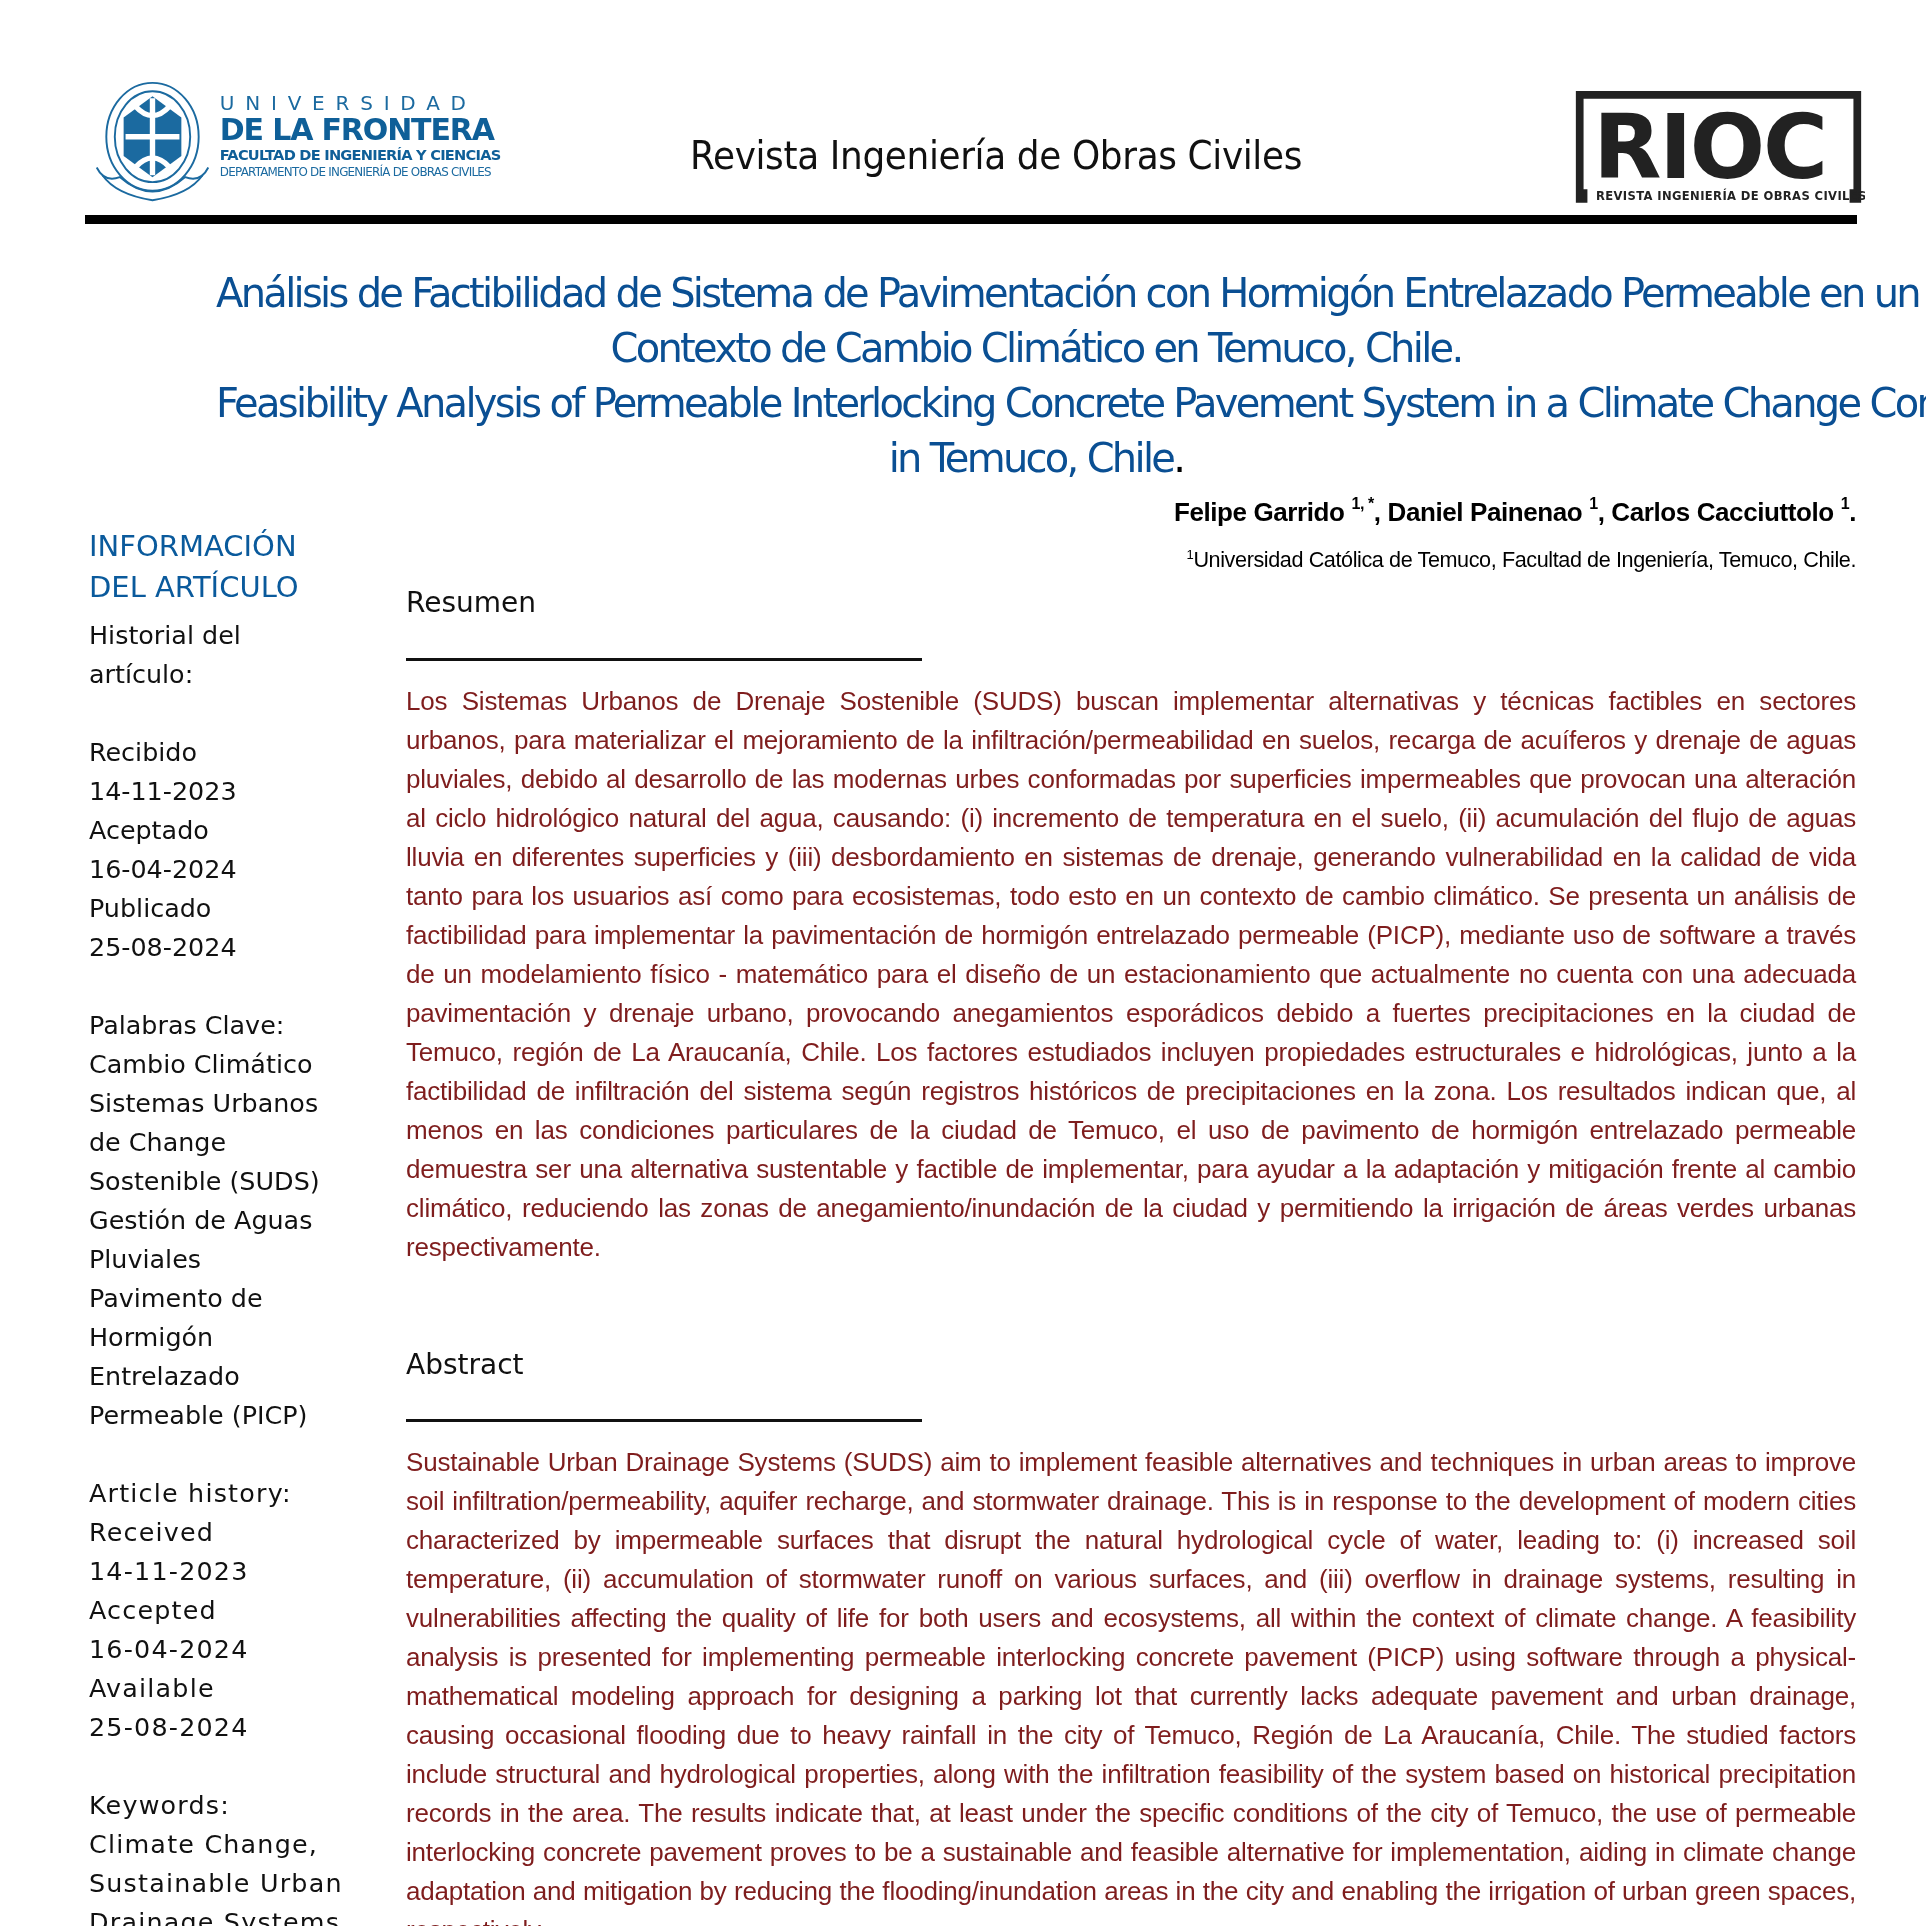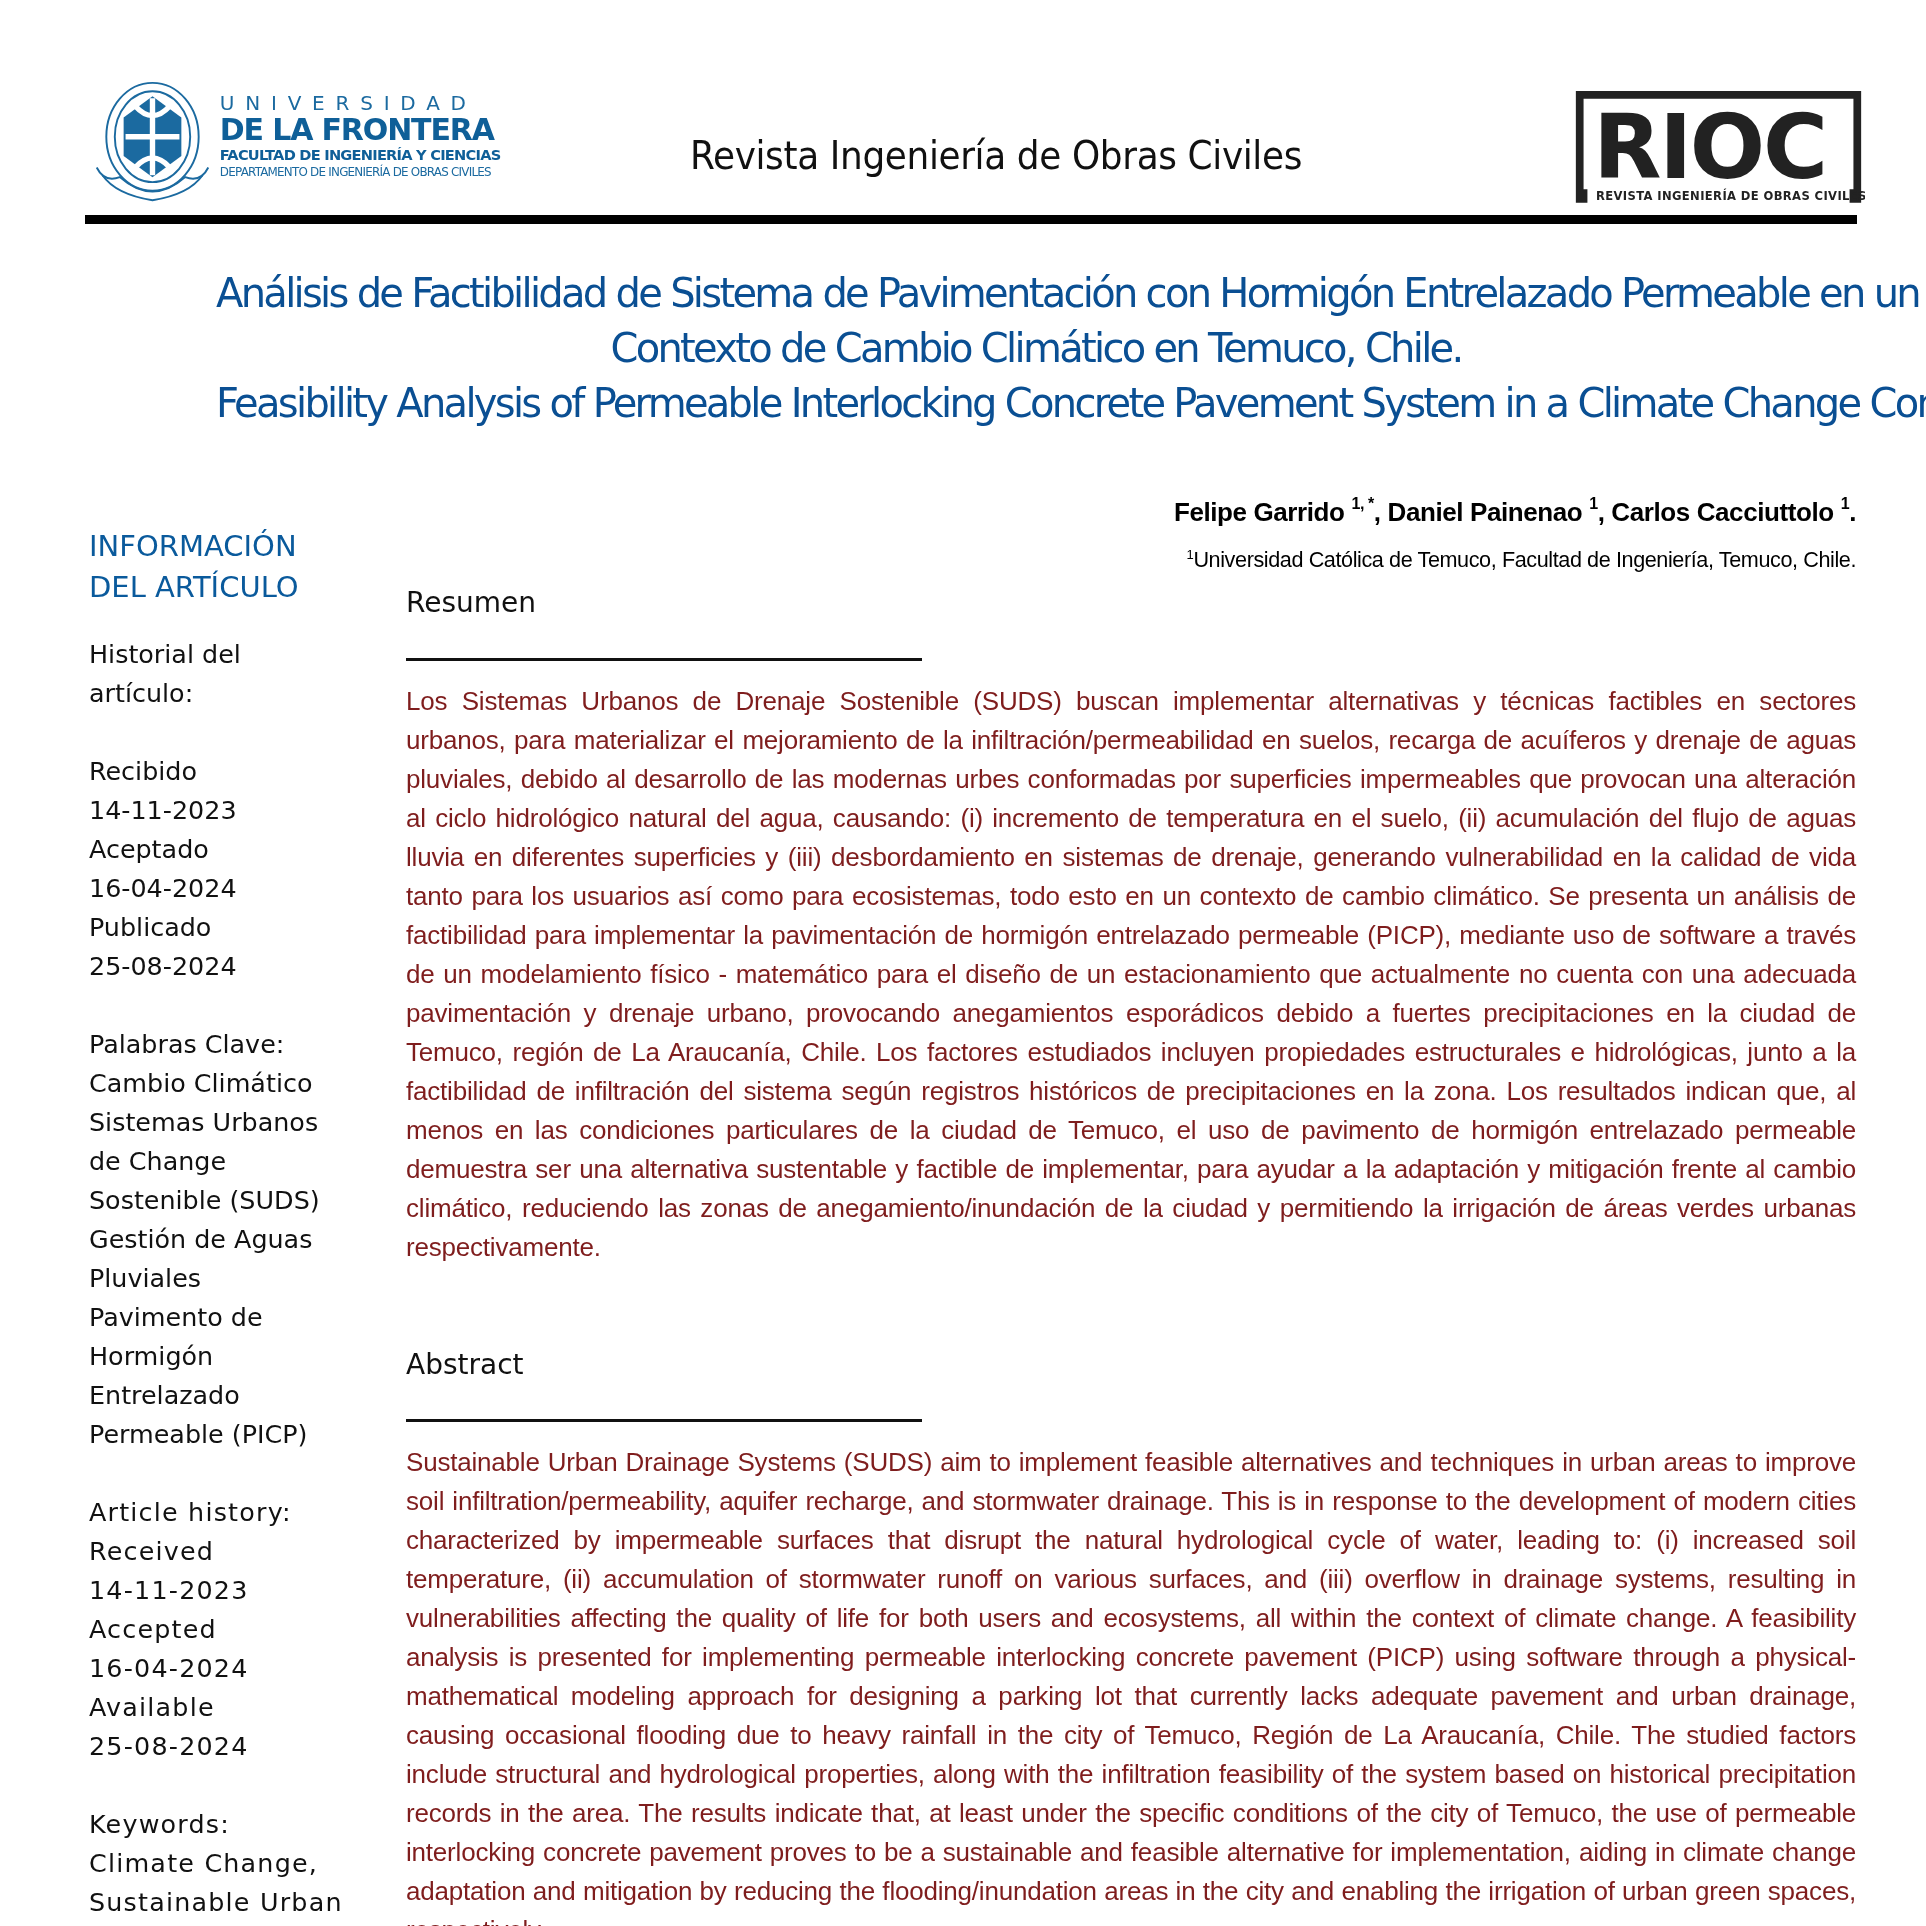--- a/index.html
+++ b/index.html
@@ -25,21 +25,21 @@
   
   #authors { right:109px; top:497px; font-family:"Liberation Sans", sans-serif;
              font-weight:bold; font-size:26px; white-space:nowrap; letter-spacing:-0.4px; }
   #authors sup { font-size:16px; vertical-align:top; position:relative; top:-2.3px; }
   #affiliation { right:109px; top:547px; font-size:21.6px; white-space:nowrap; letter-spacing:-0.4px; }
   #affiliation sup { font-size:13px; vertical-align:top; }
 
   
   #sidebar { left:89px; top:526px; width:285px; font-family:"DejaVu Sans", sans-serif;
              font-size:25.4px; line-height:39px; color:#111; }
-  #sidebar .sb-title { color:#0a5a9c; font-size:29px; line-height:41px; margin-bottom:27px; }
+  #sidebar .sb-title { color:#0a5a9c; font-size:29px; line-height:41px; margin-bottom:8px; }
   #sidebar .sb-line { white-space:nowrap; }
   #sidebar .gap { height:39px; }
   #sidebar .en { letter-spacing:1.2px; }
   .section-heading { font-family:"DejaVu Sans", sans-serif; font-size:28px;
                      color:#111; line-height:42px; }
   .heading-rule { width:516px; height:2.7px; background:#111; margin-top:17.3px; }
   .body-text { font-family:"Liberation Sans", sans-serif; font-size:26px;
                line-height:39px; text-align:justify; color:#7f1d1d; letter-spacing:-0.2px; }
 
   #resumen-heading { left:406px; top:582px; }
@@ -84,20 +84,21 @@
     <text x="62" y="292" fill="#222" font-family="DejaVu Sans, sans-serif" font-weight="bold" font-size="30" letter-spacing="1">REVISTA INGENIERÍA DE OBRAS CIVILES</text>
   </svg>
 </div>
 
 <div class="abs" id="header-rule"></div>
 
 <div class="abs" id="title-block">
   <div>Análisis de Factibilidad de Sistema de Pavimentación con Hormigón Entrelazado Permeable en un</div>
   <div>Contexto de Cambio Climático en Temuco, Chile.</div>
   <div>Feasibility Analysis of Permeable Interlocking Concrete Pavement System in a Climate Change Context</div>
+  <div><span>in Temuco, Chile</span><span class="title-dot">.</span></div>
 </div>
 
 <div class="abs" id="authors">
   <span>Felipe Garrido</span>
   <sup>1, *</sup><span>, </span>
   <span>Daniel Painenao</span>
   <sup>1</sup><span>, </span>
   <span>Carlos Cacciuttolo</span>
   <sup>1</sup><span>.</span>
 </div>

